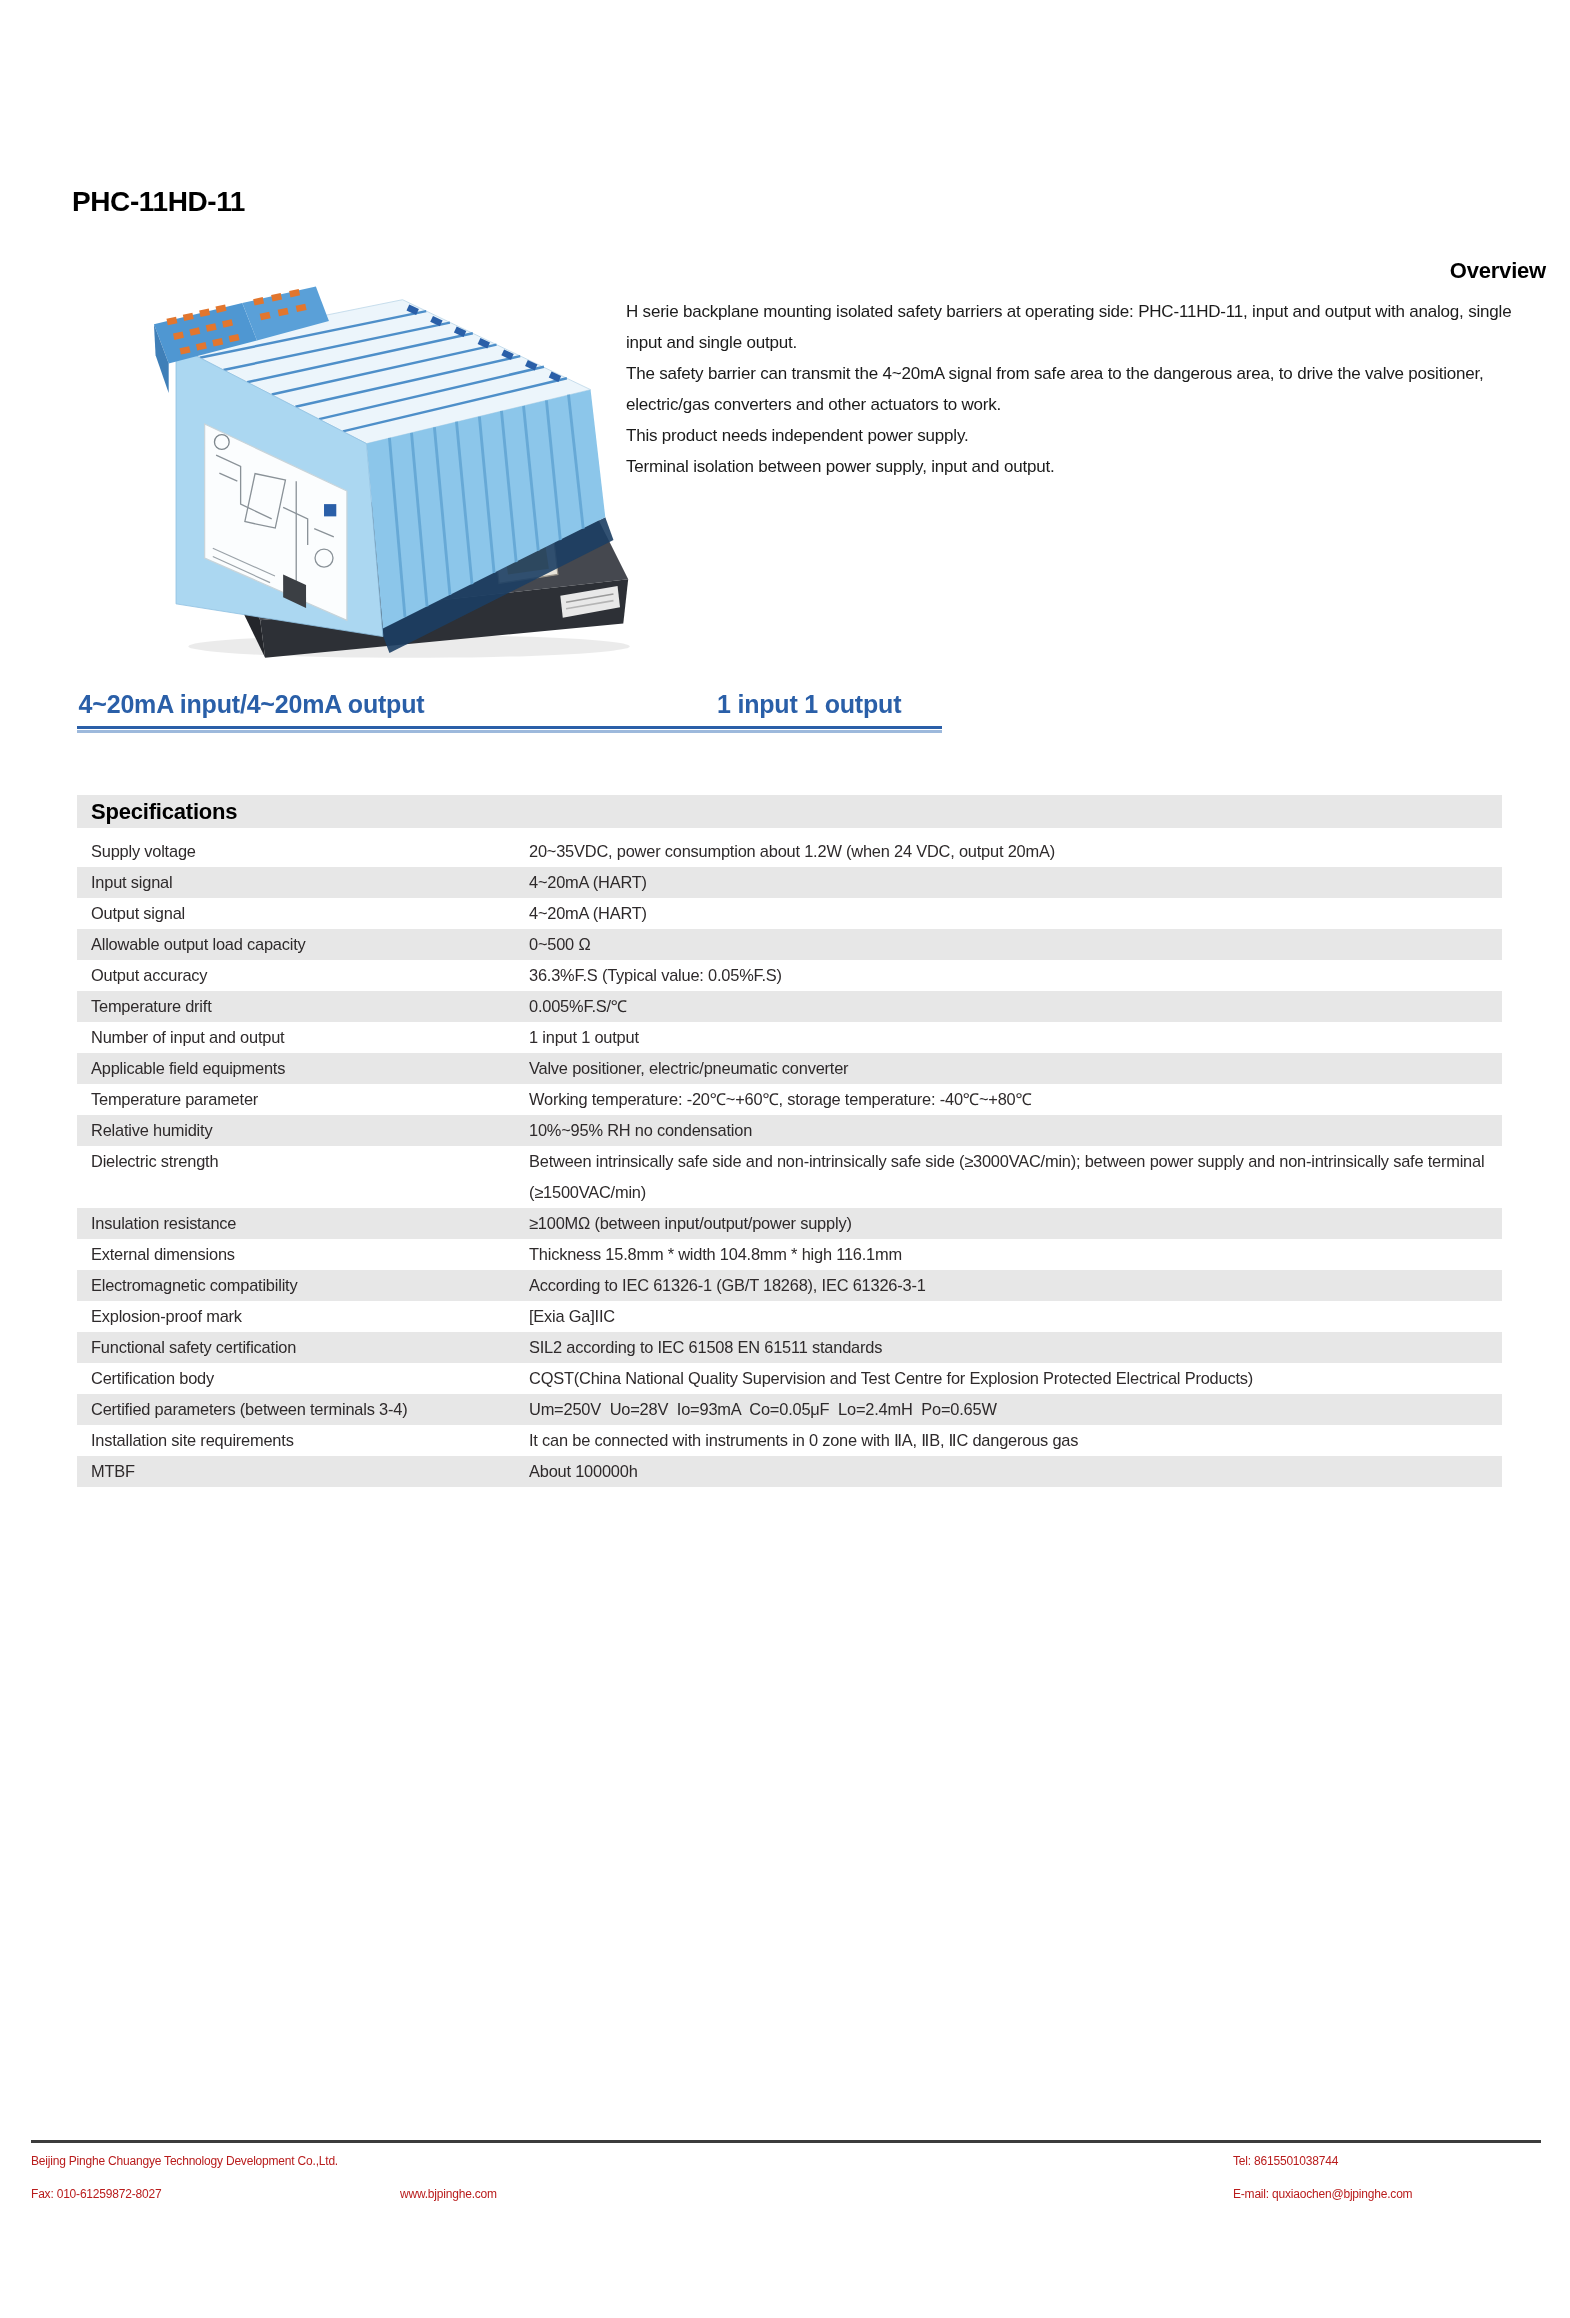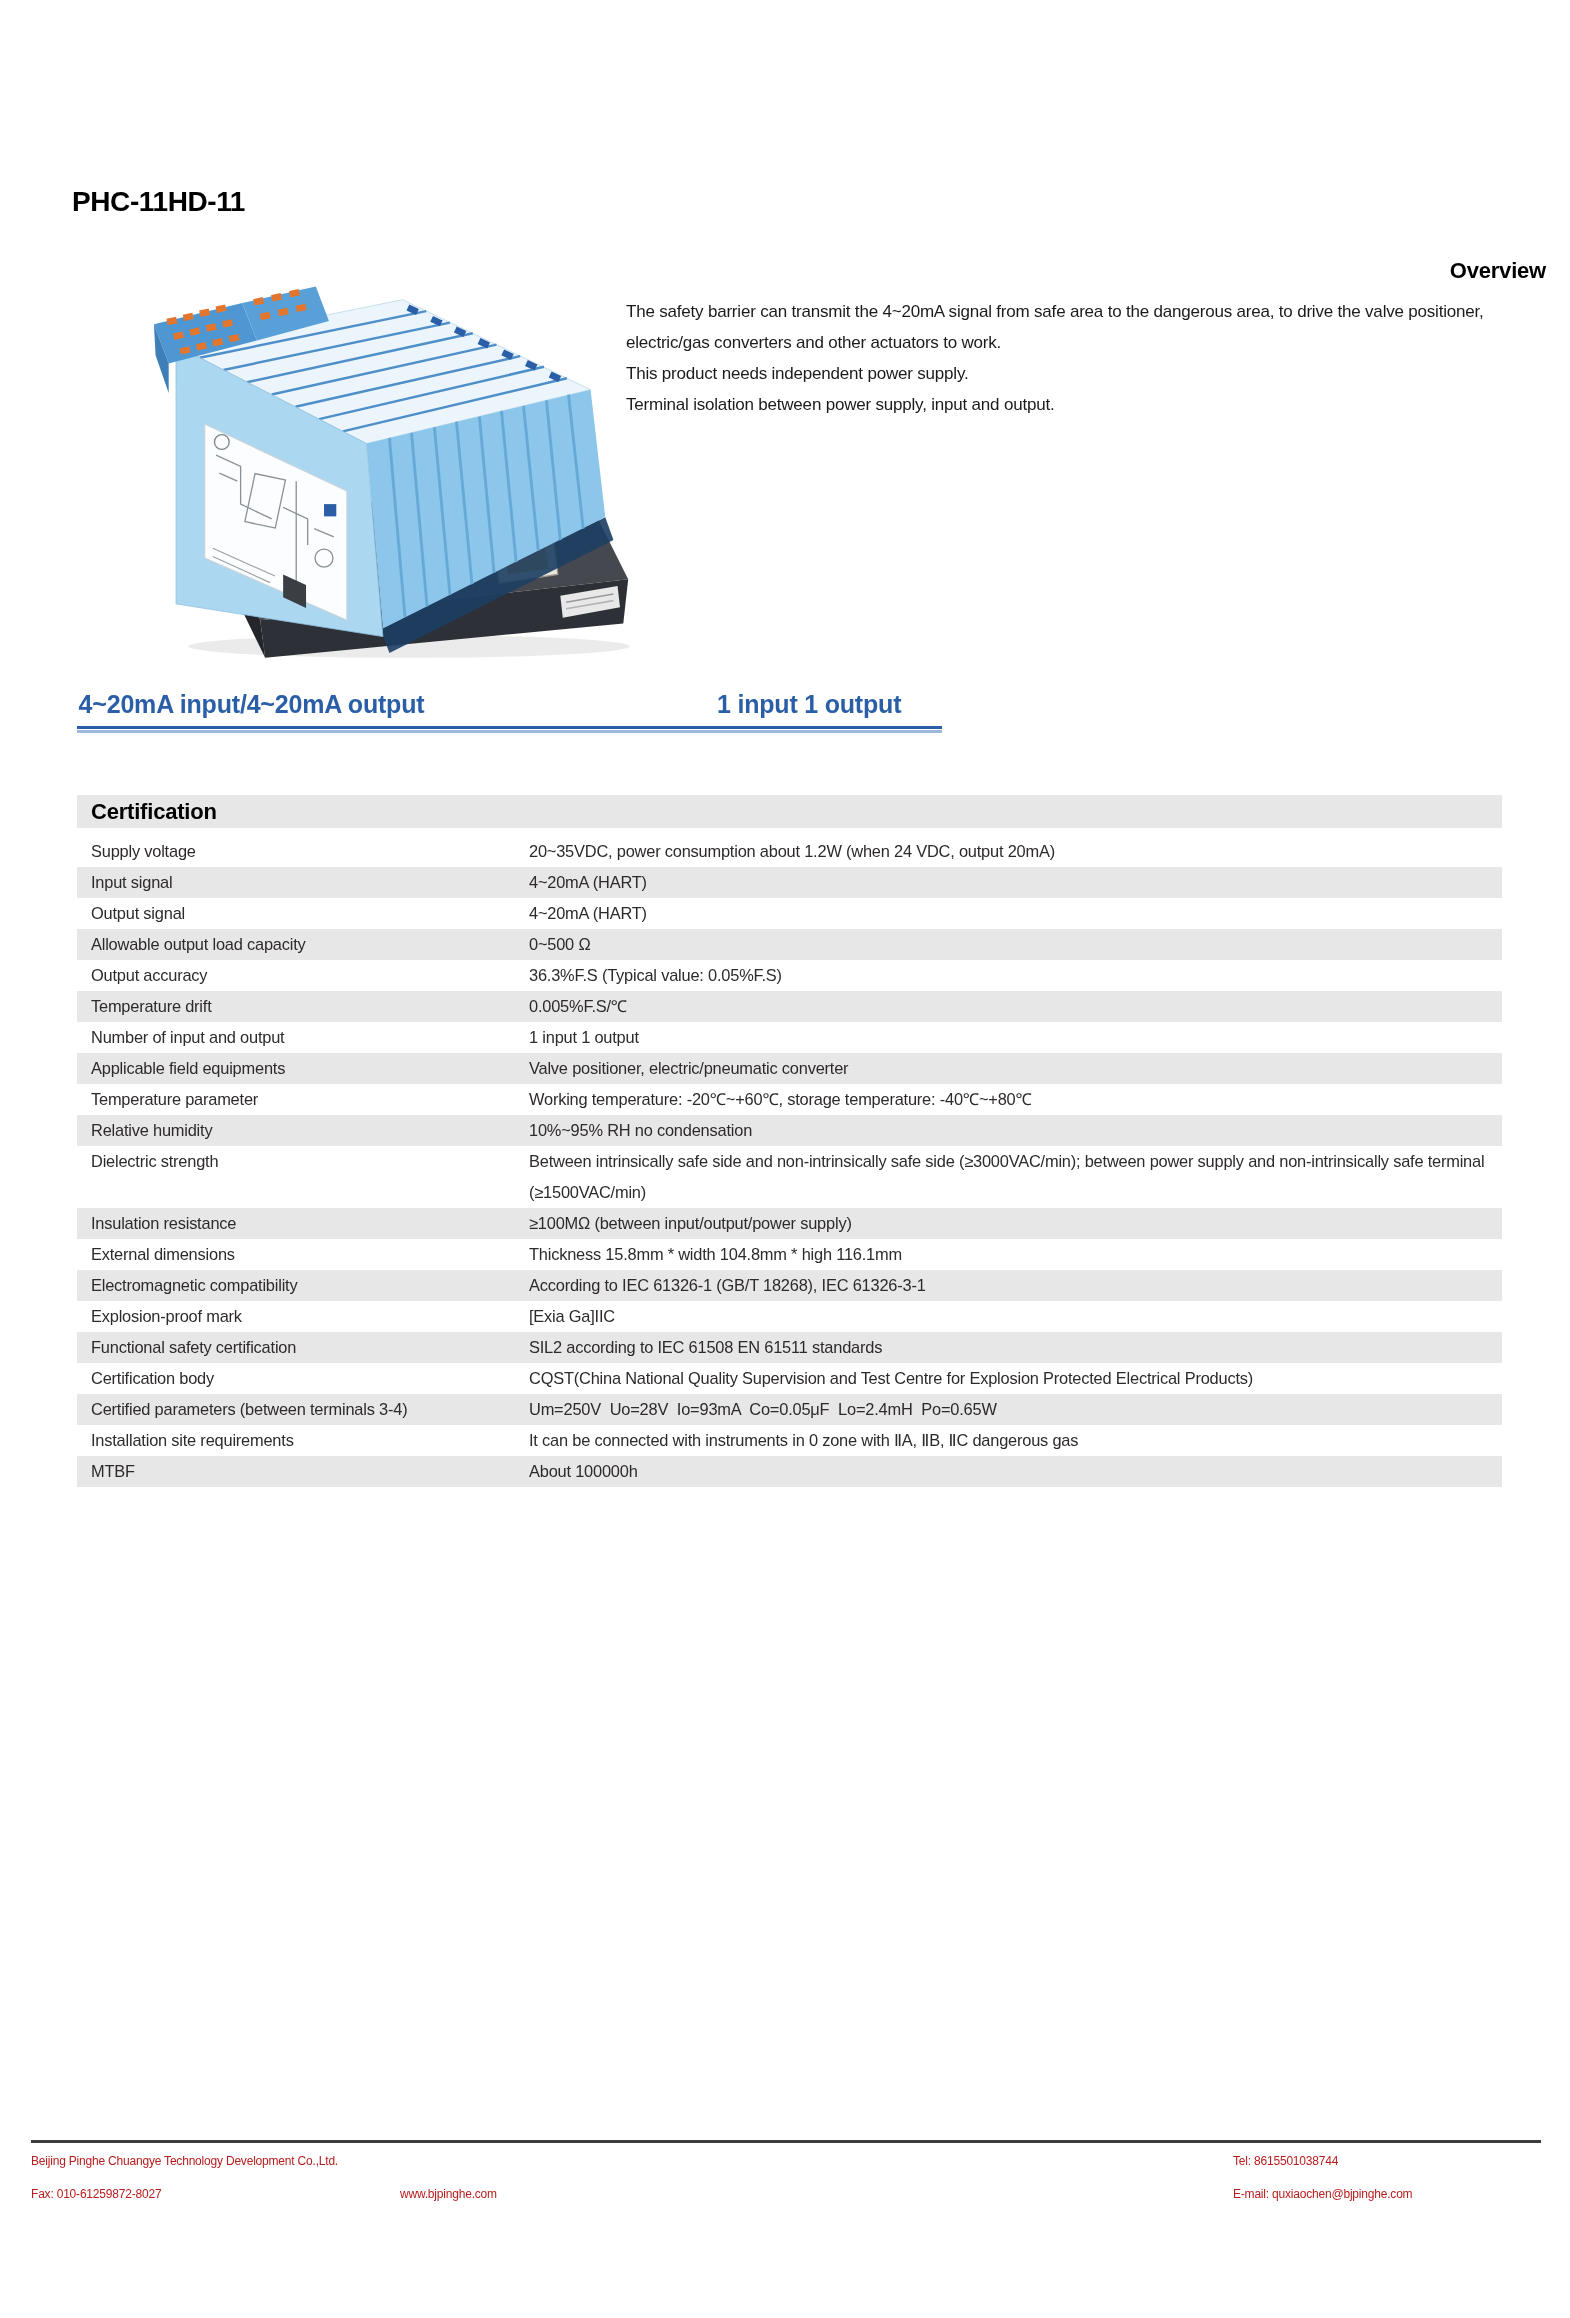--- a/index.html
+++ b/index.html
@@ -175,34 +175,35 @@
             <rect x="262" y="42" width="12" height="8" transform="rotate(-12 268 46)"></rect>
           </g>
         </g>
       </g>
     </svg>
   </div>
 
   <div class="overview">
     <h2>Overview</h2>
     <div>
+        <p>H serie backplane mounting isolated safety barriers at operating side: PHC-11HD-11, input and output with analog, single input and single output.</p>
         <p>The safety barrier can transmit the 4~20mA signal from safe area to the dangerous area, to drive the valve positioner, electric/gas converters and other actuators to work.</p>
         <p>This product needs independent power supply.</p>
         <p>Terminal isolation between power supply, input and output.</p>
       </div>
   </div>
 
   <div class="section-head">
     <span class="sh-left">4~20mA input/4~20mA output</span>
     <span class="sh-right">1 input 1 output</span>
     <div class="sh-rule"></div>
   </div>
 
   <div class="spec-bar">
-    <span class="spec-bar-text">Certification</span>
+    <span class="spec-bar-text">Specifications</span>
   </div>
   <div class="spec-table">
       <div class="spec-row">
         <div class="spec-label">Supply voltage</div>
         <div class="spec-value">20~35VDC, power consumption about 1.2W (when 24 VDC, output 20mA)</div>
       </div>
       <div class="spec-row alt">
         <div class="spec-label">Input signal</div>
         <div class="spec-value">4~20mA (HART)</div>
       </div>

